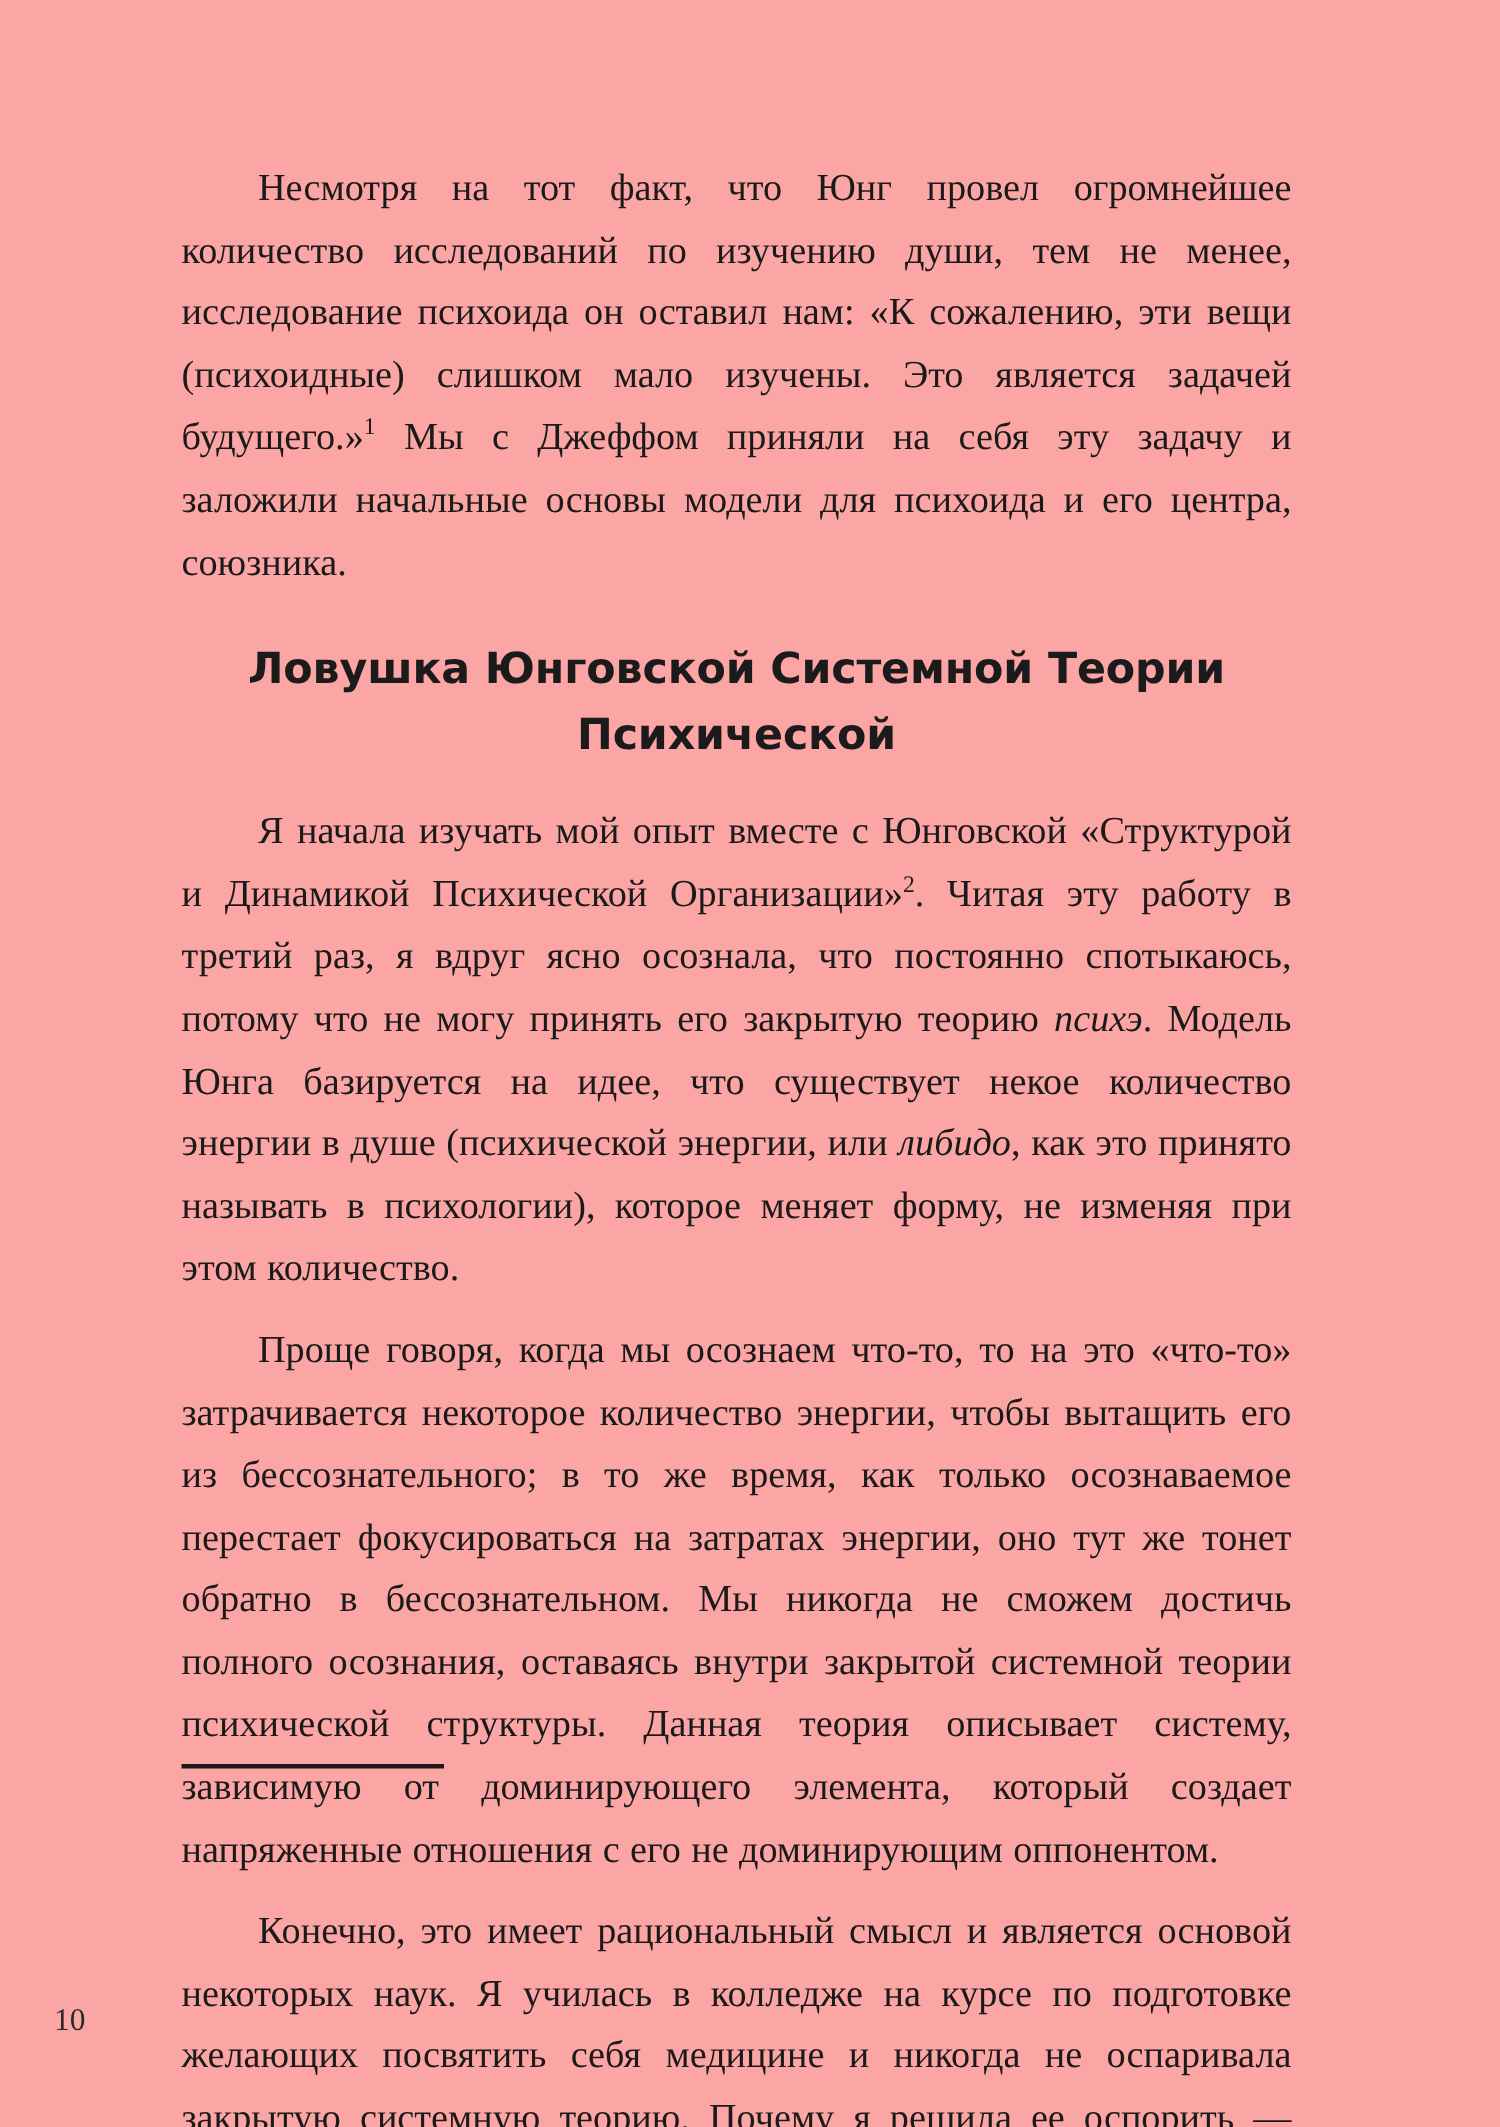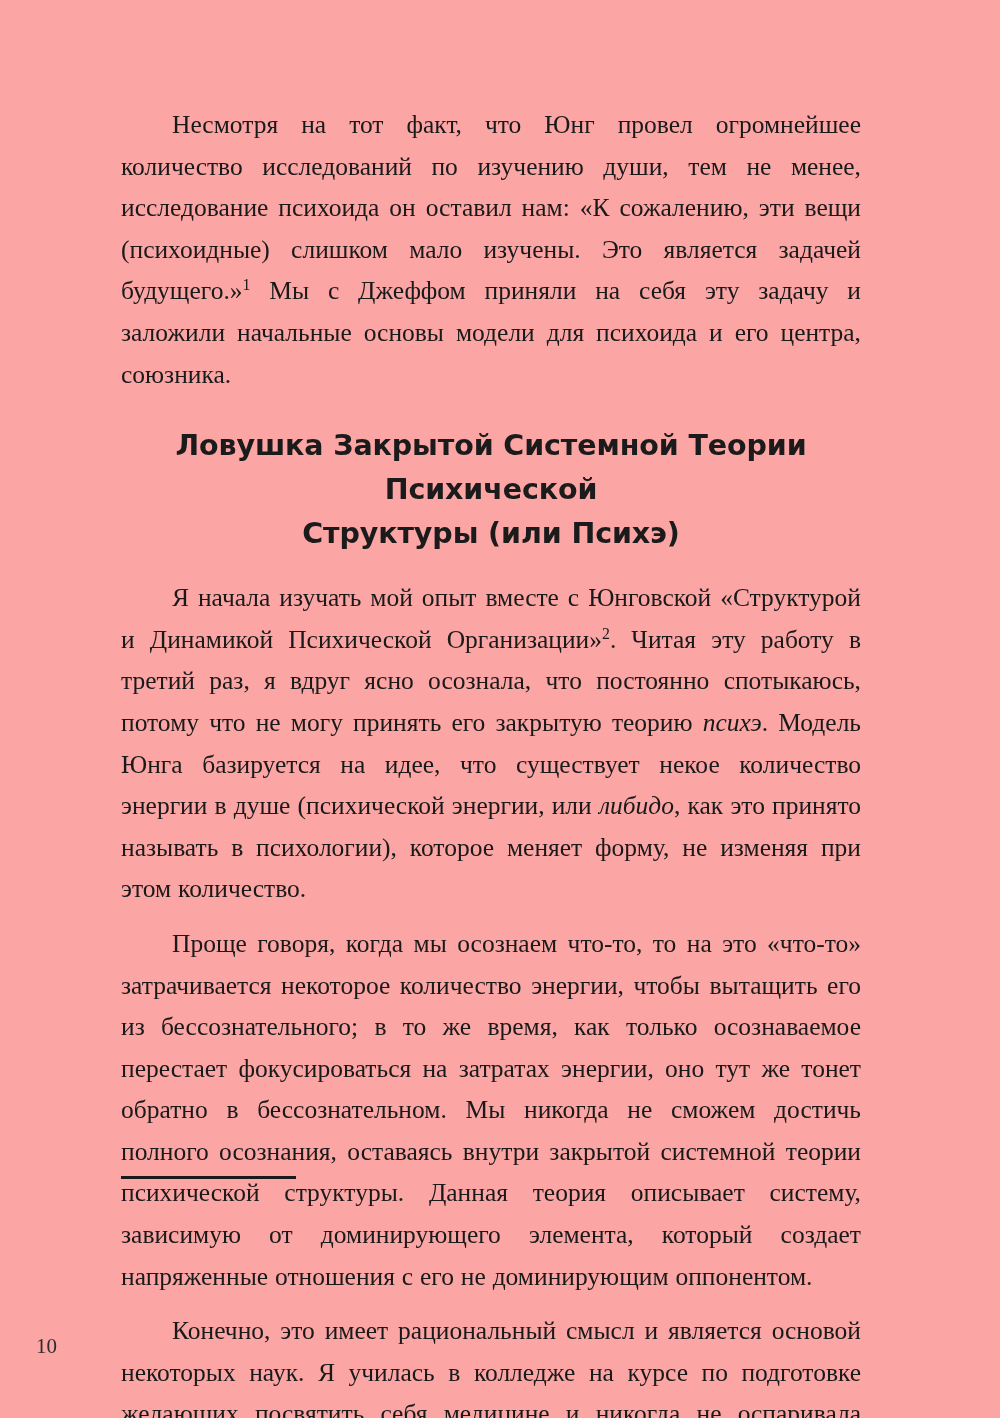--- a/index.html
+++ b/index.html
@@ -118,22 +118,21 @@
 </head>
 <body>
 
 <div class="page">
 
   <div class="text-block">
 
     <p class="body-par"><span>Несмотря на тот факт, что Юнг провел огромнейшее количество исследований по изучению души, тем не менее, исследование психоида он оставил нам: «К сожалению, эти вещи (психоидные) слишком мало изучены. Это является задачей будущего.»</span><sup class="fn-ref">1</sup><span> Мы с Джеффом приняли на себя эту задачу и заложили начальные основы модели для психоида и его центра, союзника.</span></p>
 
     <h2 class="section-heading">
-      <span class="hl">Ловушка Закрытой Системной Теории Психической</span>
-      <span class="hl">Структуры (или Психэ)</span>
+      <span class="hl">Ловушка Юнговской Системной Теории Психической</span>
     </h2>
 
     <p class="body-par"><span>Я начала изучать мой опыт вместе с Юнговской «Структурой и Динамикой Психической Организации»</span><sup class="fn-ref">2</sup><span>. Читая эту работу в третий раз, я вдруг ясно осознала, что постоянно спотыкаюсь, потому что не могу принять его закрытую теорию </span><em class="it">психэ</em><span>. Модель Юнга базируется на идее, что существует некое количество энергии в душе (психической энергии, или </span><em class="it">либидо</em><span>, как это принято называть в психологии), которое меняет форму, не изменяя при этом количество.</span></p>
     <p class="body-par"><span>Проще говоря, когда мы осознаем что-то, то на это «что-то» затрачивается некоторое количество энергии, чтобы вытащить его из бессознательного; в то же время, как только осознаваемое перестает фокусироваться на затратах энергии, оно тут же тонет обратно в бессознательном. Мы никогда не сможем достичь полного осознания, оставаясь внутри закрытой системной теории психической структуры. Данная теория описывает систему, зависимую от доминирующего элемента, который создает напряженные отношения с его не доминирующим оппонентом.</span></p>
     <p class="body-par"><span>Конечно, это имеет рациональный смысл и является основой некоторых наук. Я училась в колледже на курсе по подготовке желающих посвятить себя медицине и никогда не оспаривала закрытую системную теорию. Почему я решила ее оспорить — одному Богу известно, но на данный момент идея подобных</span></p>
 
   </div>
 
   <div class="footnote-area">
     <div class="footnote-rule"></div>

